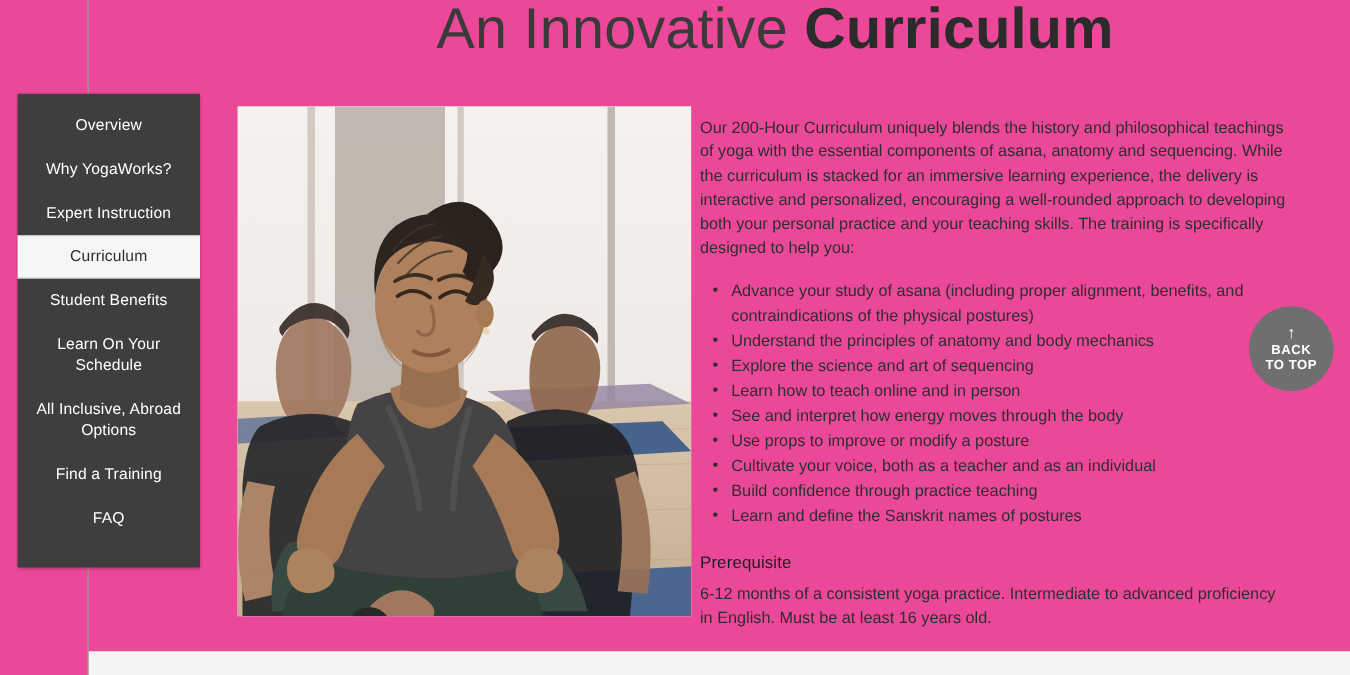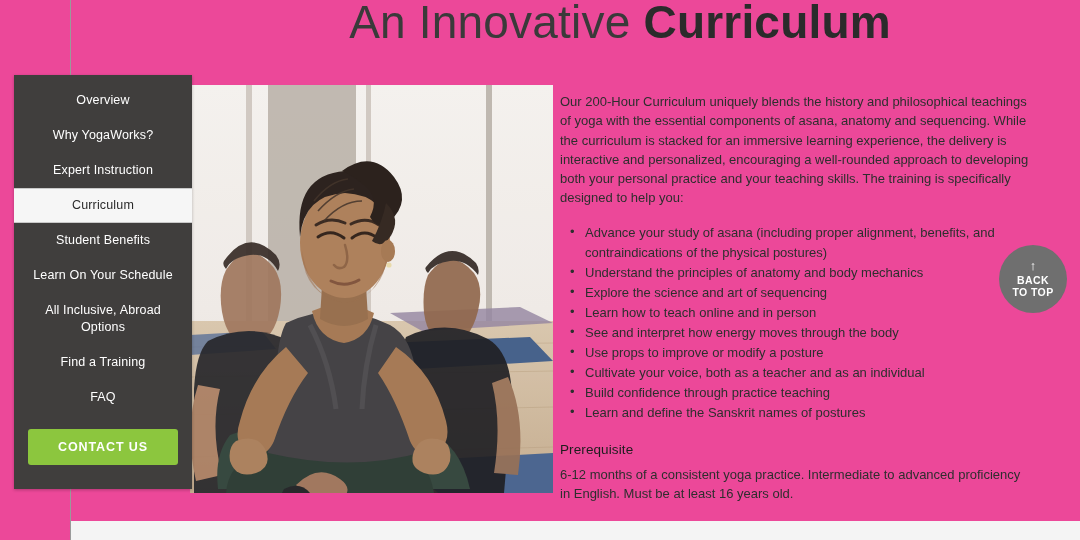--- a/index.html
+++ b/index.html
@@ -47,21 +47,21 @@
   .page-title .bold {
     font-weight: 700;
     color: #2b2b2b;
   }
 
   
   .sidebar {
     position: absolute;
     left: 14px;
     top: 75px;
-    width: 178px;
+    width: 146px;
     background: #403e3d;
     padding: 8px 0 22px 0;
     box-shadow: 0 1px 3px rgba(0,0,0,0.25);
     z-index: 5;
   }
   .nav-item {
     display: block;
     width: 100%;
     padding: 9px 10px;
     text-align: center;
@@ -205,23 +205,20 @@
   <nav class="sidebar">
     <div class="nav-item">Overview</div>
     <div class="nav-item">Why YogaWorks?</div>
     <div class="nav-item">Expert Instruction</div>
     <div class="nav-item active">Curriculum</div>
     <div class="nav-item">Student Benefits</div>
     <div class="nav-item">Learn On Your Schedule</div>
     <div class="nav-item">All Inclusive, Abroad Options</div>
     <div class="nav-item">Find a Training</div>
     <div class="nav-item">FAQ</div>
-    <div class="contact-wrap">
-      <button class="contact-btn">CONTACT US</button>
-    </div>
   </nav>
 
   <figure class="photo">
     <svg viewBox="0 0 363 408" preserveAspectRatio="xMidYMid slice">
       <defs>
         <linearGradient id="wall" x1="0" y1="0" x2="0" y2="1">
           <stop offset="0%" stop-color="#f4f1ee"></stop>
           <stop offset="55%" stop-color="#efeae5"></stop>
           <stop offset="100%" stop-color="#e4ded6"></stop>
         </linearGradient>

